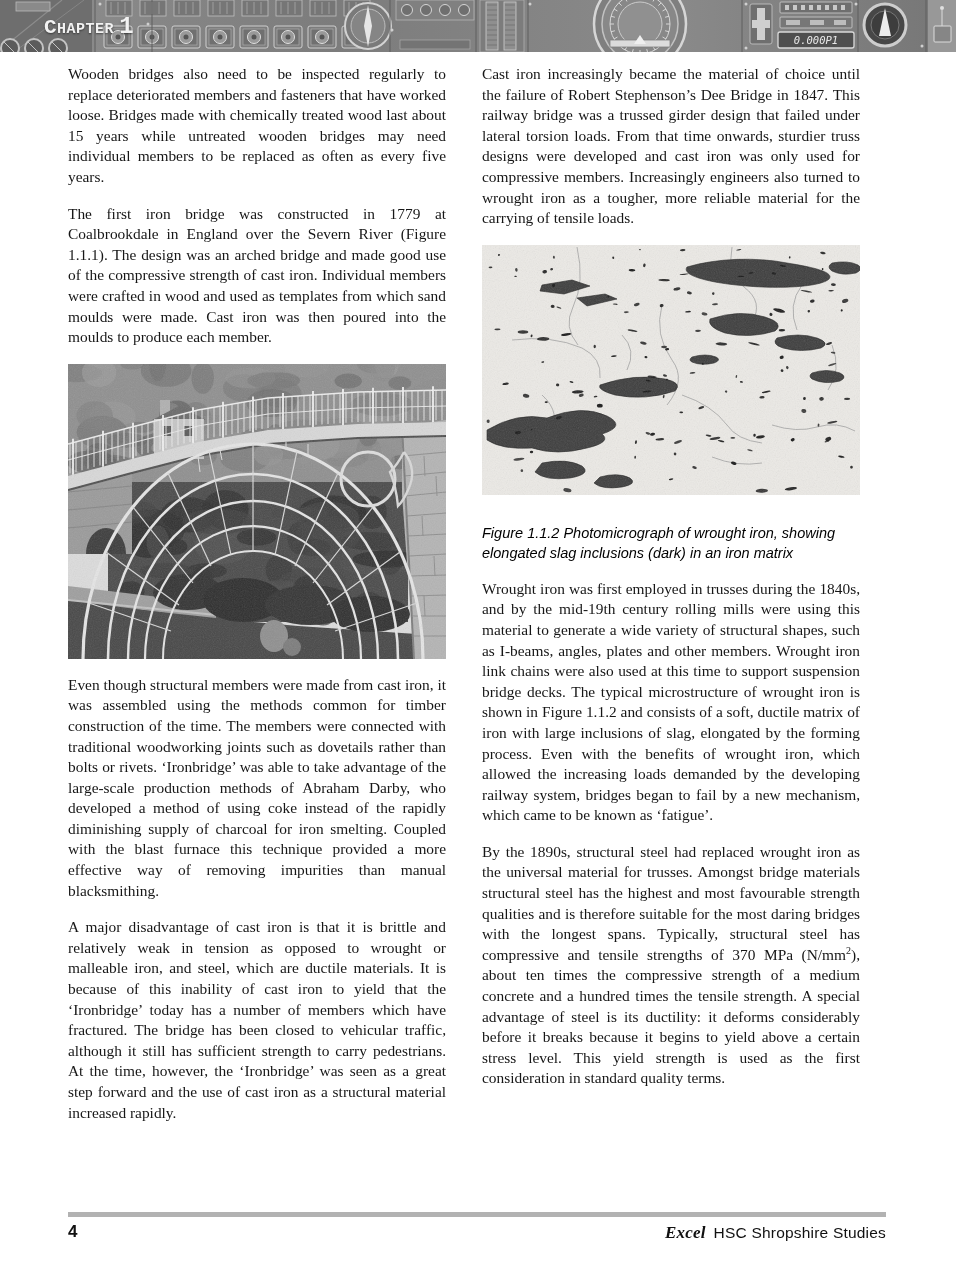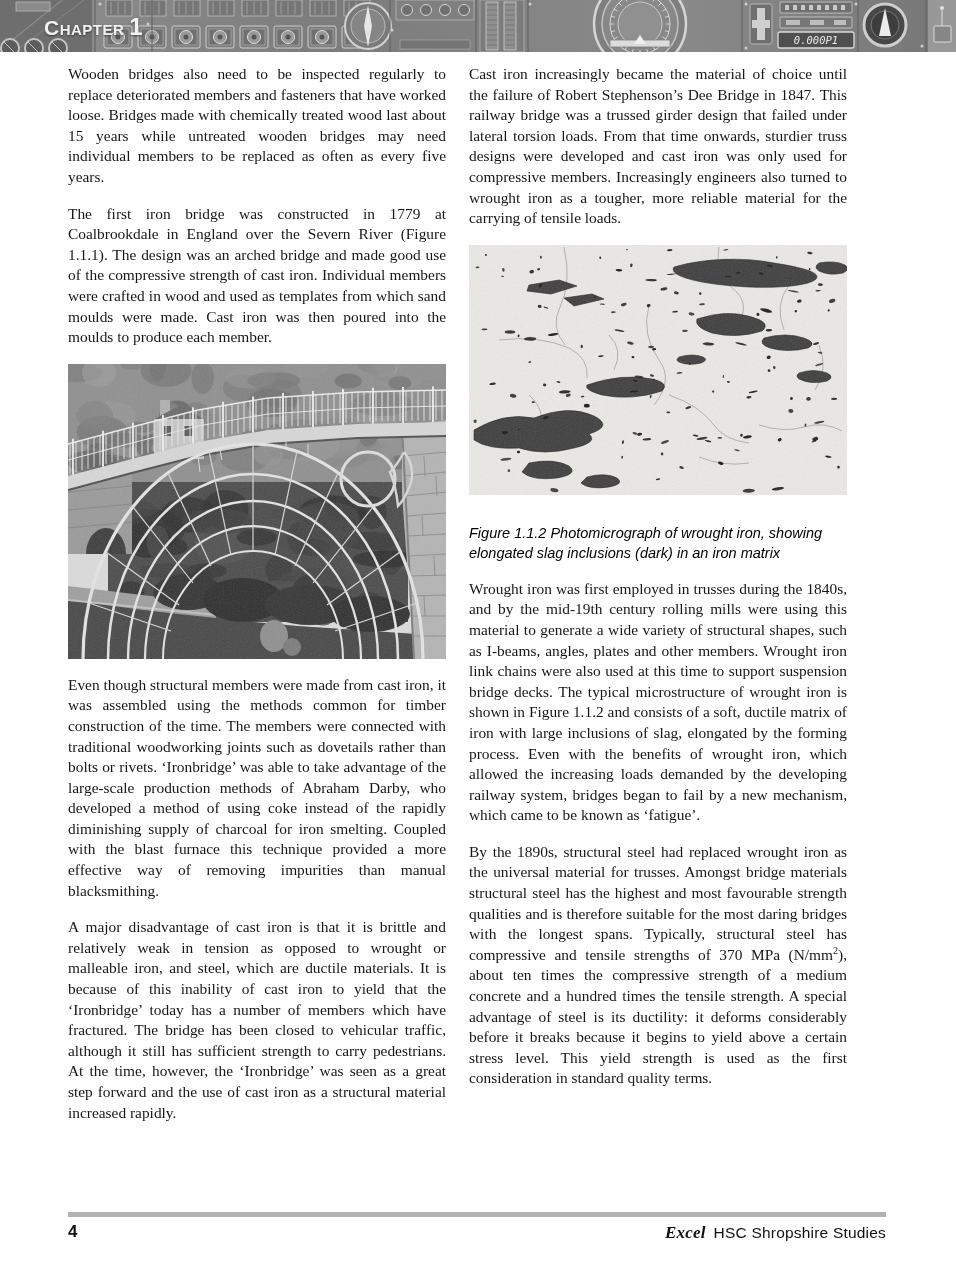--- a/index.html
+++ b/index.html
@@ -3,27 +3,27 @@
 <meta charset="utf-8">
 <style>
   html,body{margin:0;padding:0;background:#ffffff;}
   body{width:956px;height:1280px;position:relative;font-family:"Liberation Serif",serif;}
   .page{position:absolute;inset:0;width:956px;height:1280px;background:#fff;overflow:hidden;}
 
   
   .banner{position:absolute;top:0;left:0;width:956px;height:52px;overflow:hidden;}
   .banner svg{display:block;}
   .chapter-title{position:absolute;left:44px;top:13px;color:#f2f2f2;
-    font-family:Liberation Sans, sans-serif;font-weight:bold;
+    font-family:Liberation Mono, monospace;font-weight:bold;
     text-shadow:0 1px 2px rgba(0,0,0,.5);white-space:nowrap;}
   .ch-label{font-variant:small-caps;font-size:21px;letter-spacing:.5px;}
   .ch-num{font-size:24px;margin-left:5px;}
 
   
-  .columns{position:absolute;left:68px;top:64px;width:798px;display:flex;gap:23px;}
+  .columns{position:absolute;left:68px;top:64px;width:798px;display:flex;gap:36px;}
   .col{width:378px;}
   p.body{margin:0 0 16px 0;font-size:15.4px;line-height:20.6px;text-align:justify;
     color:#161616;}
   figure{margin:0 0 16px 0;}
   .figimg{display:block;background:#dcdcdc;}
   figcaption{margin-top:28px;font-family:"Liberation Sans",sans-serif;font-style:italic;
     font-size:14.5px;line-height:20px;color:#000;}
   sup{font-size:10px;line-height:0;vertical-align:super;}
 
   

